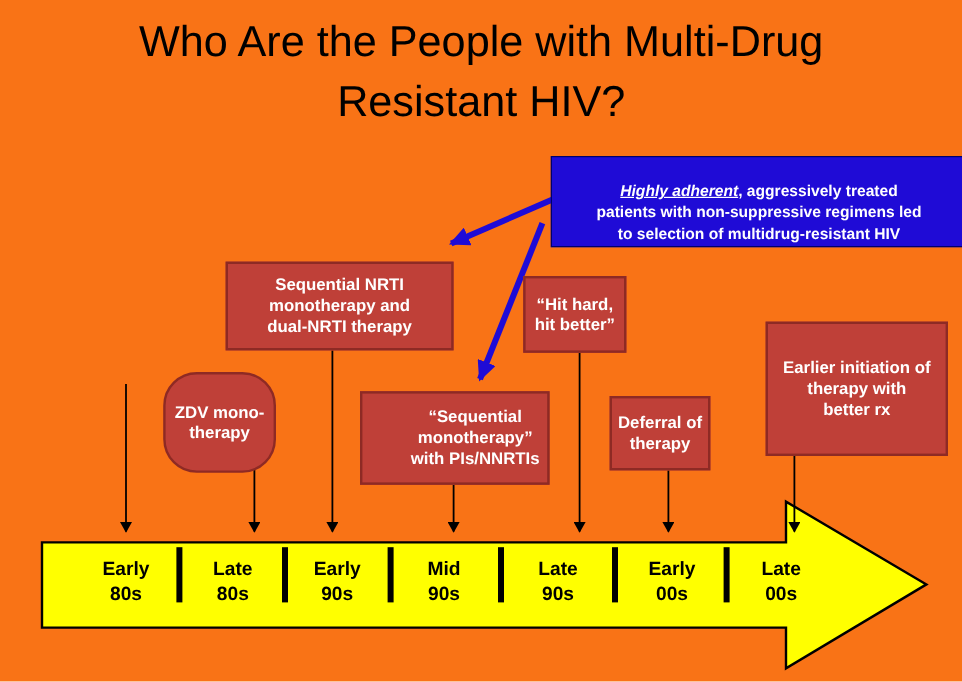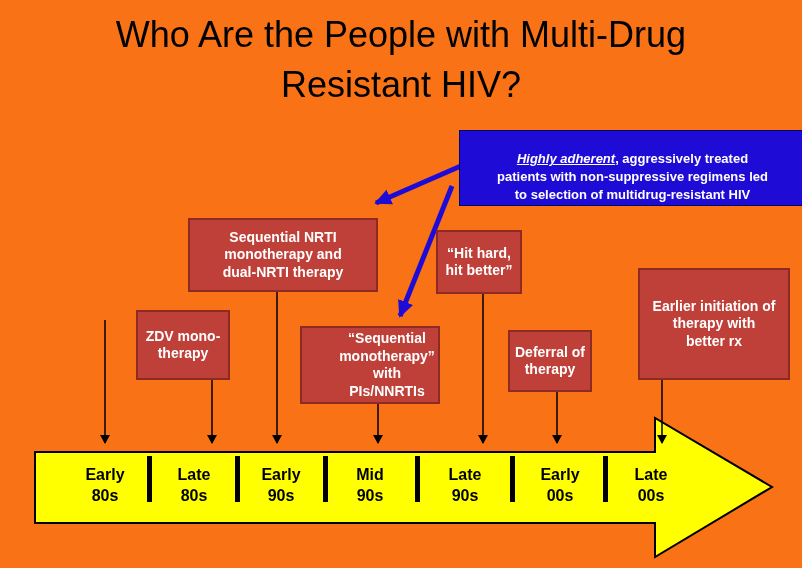--- a/index.html
+++ b/index.html
@@ -95,26 +95,26 @@
   </svg>
 
   <div class="callout">
     <div>
       <span class="lead">Highly adherent</span><span>, aggressively treated
 patients with non-suppressive regimens led
 to selection of multidrug-resistant HIV</span>
     </div>
   </div>
 
-  <div class="stage-box" style="left:136px;top:310px;width:94px;height:70px;">ZDV mono-
+  <div class="stage-box" style="left:136px;top:310px;width:94px;height:84px;border-radius:28px;">ZDV mono-
 therapy</div>
   <div class="stage-box" style="left:188px;top:218px;width:190px;height:74px;">Sequential NRTI
 monotherapy and
 dual-NRTI therapy</div>
-  <div class="stage-box" style="left:300px;top:326px;width:140px;height:78px;padding-left:34px;">“Sequential
+  <div class="stage-box" style="left:300px;top:326px;width:158px;height:78px;padding-left:34px;">“Sequential
 monotherapy”
 with PIs/NNRTIs</div>
   <div class="stage-box" style="left:436px;top:230px;width:86px;height:64px;">“Hit hard,
 hit better”</div>
   <div class="stage-box" style="left:508px;top:330px;width:84px;height:62px;">Deferral of
 therapy</div>
   <div class="stage-box" style="left:622px;top:268px;width:152px;height:112px;margin-left:16px;">Earlier initiation of
 therapy with
 better rx</div>
 

